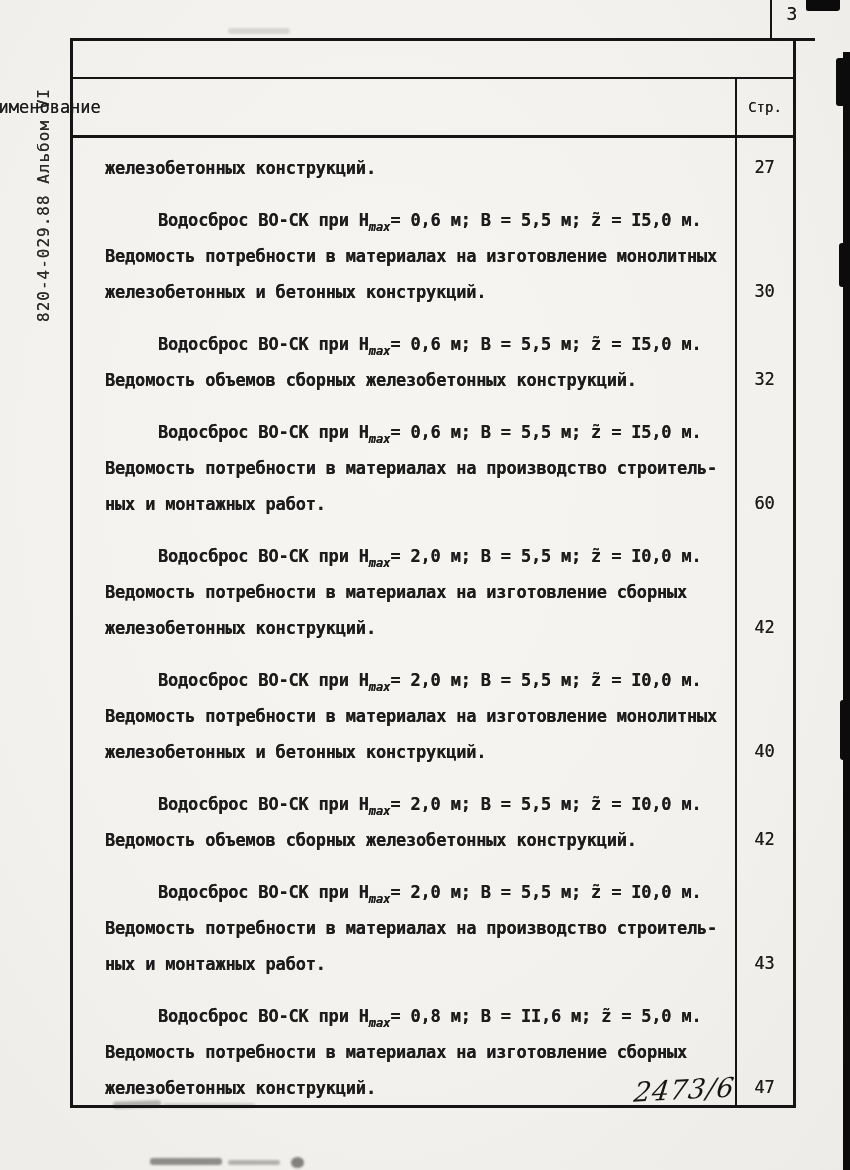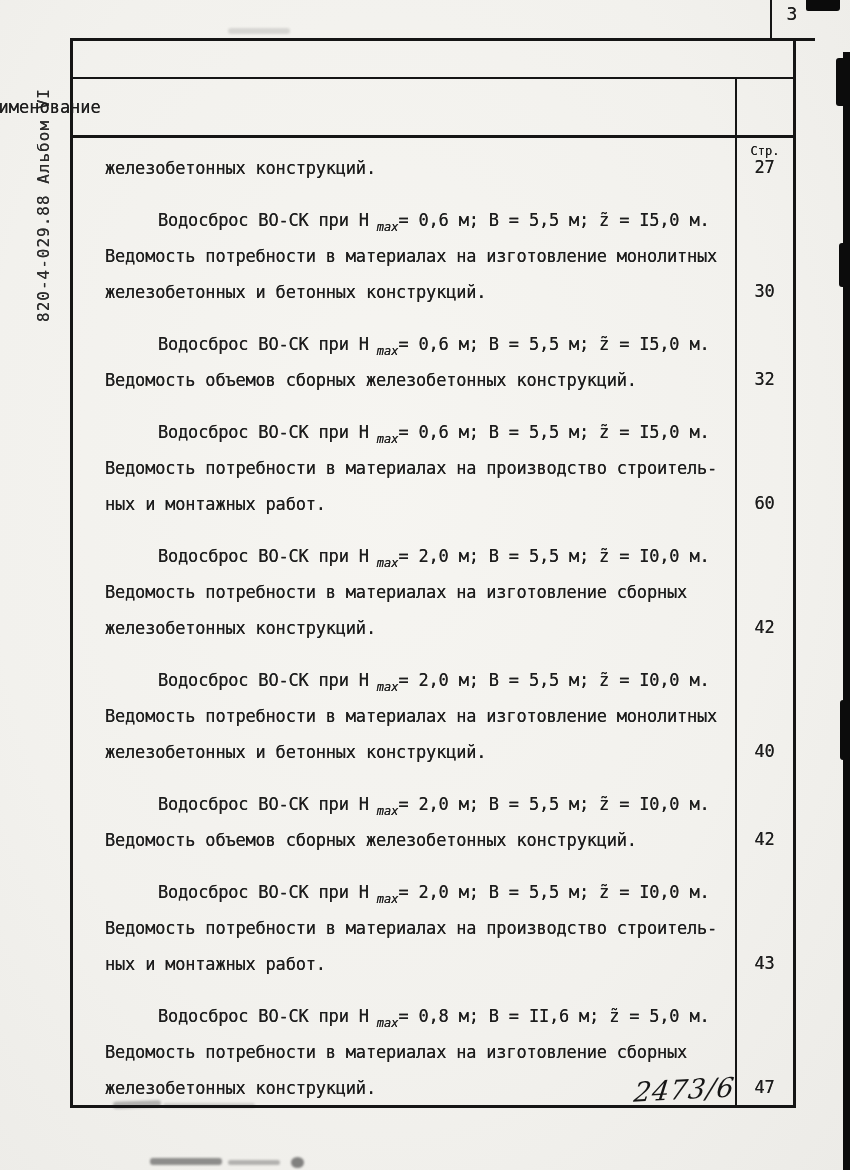--- a/index.html
+++ b/index.html
@@ -37,29 +37,29 @@
     writing-mode:vertical-rl;transform:rotate(180deg);
     font-size:16px;letter-spacing:1px;color:#2c2c2c;text-align:center;white-space:nowrap;
   }
 
   
   .toc-table{position:absolute;left:70px;top:38px;width:726px;height:1070px;border:3px solid #151515;box-sizing:border-box;}
   .top-band-line{position:absolute;left:0;top:36px;width:100%;height:2px;background:#151515;}
   .header-underline{position:absolute;left:0;top:94px;width:100%;height:3px;background:#151515;}
   .col-divider{position:absolute;left:662px;top:36px;bottom:0;width:2px;background:#151515;}
   .header-name{position:absolute;left:0;top:38px;width:662px;height:56px;line-height:56px;text-indent:-95px;font-size:17px;}
-  .header-page{position:absolute;left:664px;top:38px;width:56px;height:56px;line-height:56px;text-align:center;font-size:12px;margin-top:44px;}
+  .header-page{position:absolute;left:664px;top:38px;width:56px;height:56px;line-height:56px;text-align:center;font-size:14px;}
 
   .entries{position:absolute;left:0;top:97px;width:720px;font-size:17px;letter-spacing:-.2px;}
   .entry{display:flex;align-items:stretch;margin-top:16px;}
   .entry:first-child{margin-top:12px;}
-  .entry-text{width:676px;padding-left:32px;padding-right:6px;box-sizing:border-box;}
+  .entry-text{width:676px;padding-left:32px;padding-right:6px;box-sizing:border-box;font-weight:bold;}
   .line{height:36px;line-height:36px;white-space:nowrap;}
   .line.spec{text-indent:53px;}
-  .spec sub{font-size:12px;font-style:italic;letter-spacing:0;vertical-align:-5px;margin-left:8px;}
+  .spec sub{font-size:12px;font-style:italic;letter-spacing:0;vertical-align:-5px;}
   .entry-page{width:58px;display:flex;align-items:flex-end;justify-content:center;padding-bottom:9px;box-sizing:border-box;text-align:right;}
 
   
   .handwritten{
     position:absolute;left:634px;top:1074px;
     font-family:"DejaVu Serif","Liberation Serif",serif;font-style:italic;
     font-size:27px;letter-spacing:1px;color:#161616;
     transform:rotate(-3deg) skewX(-10deg);
   }
 </style>

